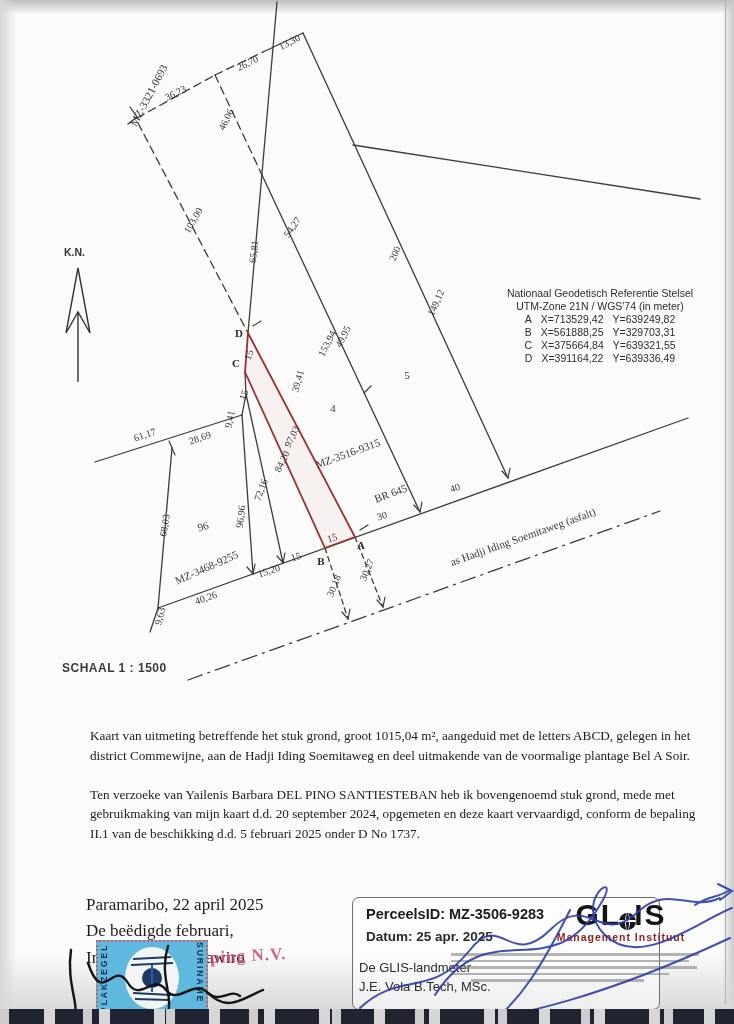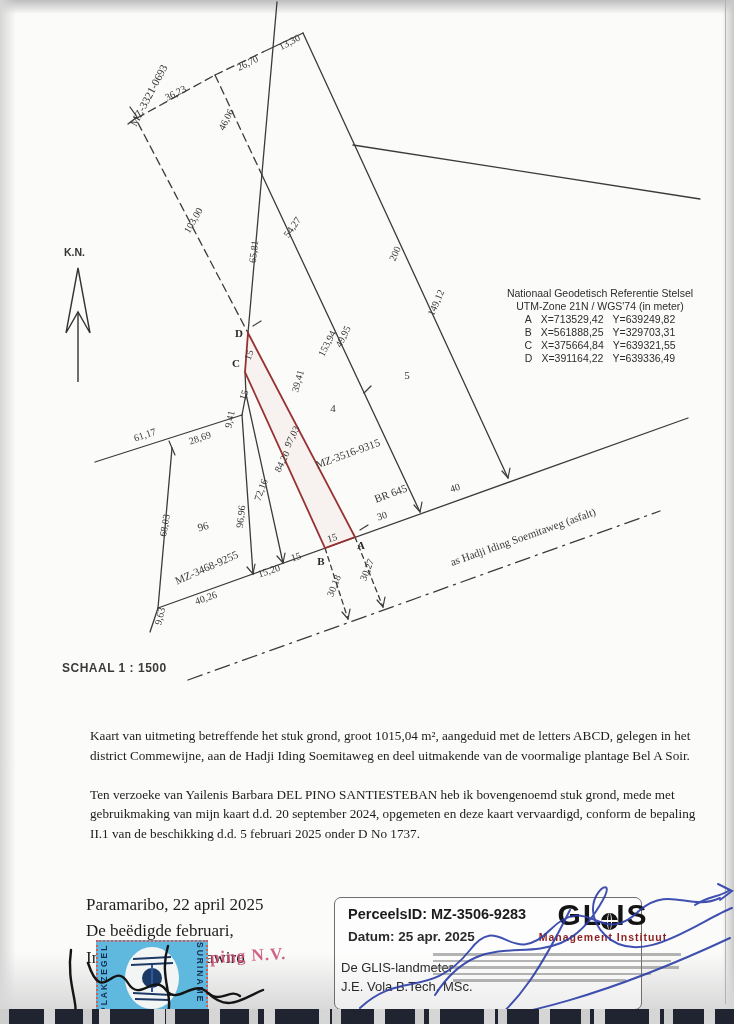--- a/index.html
+++ b/index.html
@@ -41,21 +41,21 @@
         writing-mode:vertical-rl;transform:rotate(180deg);font-family:"Liberation Sans",sans-serif;
         font-size:8.5px;font-weight:bold;letter-spacing:2px;color:#162c55;}
   .stamp .vleft{left:1px;}
   .stamp .vright{right:1px;transform:rotate(0deg);}
   .stamp .emblem{width:54px;height:62px;background:#f2f5f4;border-radius:50%;position:relative;overflow:hidden;}
 
   .overprint{position:absolute;left:210px;top:946px;transform:rotate(-3deg);
         font-family:"Liberation Serif",serif;font-weight:bold;font-size:17px;letter-spacing:1px;
         color:#c84a70;opacity:.85;}
 
-  .glis-box{position:absolute;left:334px;top:897px;width:308px;height:113px;border:1.5px solid #6e6e6e;
+  .glis-box{position:absolute;left:352px;top:897px;width:308px;height:113px;border:1.5px solid #6e6e6e;
         border-radius:7px;box-sizing:border-box;background:rgba(255,255,255,.55);}
   .glis-box .pid{position:absolute;left:13px;top:8px;font-family:"Liberation Sans",sans-serif;
         font-weight:bold;font-size:14.5px;color:#1b1b1b;}
   .glis-box .datum{position:absolute;left:13px;top:31px;font-family:"Liberation Sans",sans-serif;
         font-weight:bold;font-size:13.5px;color:#2a2a2a;}
   .glis-box .lm1{position:absolute;left:6px;top:62px;font-family:"Liberation Sans",sans-serif;
         font-size:13px;color:#2a2a2a;}
   .glis-box .lm2{position:absolute;left:6px;top:81px;font-family:"Liberation Sans",sans-serif;
         font-size:13px;color:#2a2a2a;}
   .glis-logo{position:absolute;left:178px;top:2px;width:180px;text-align:center;}

